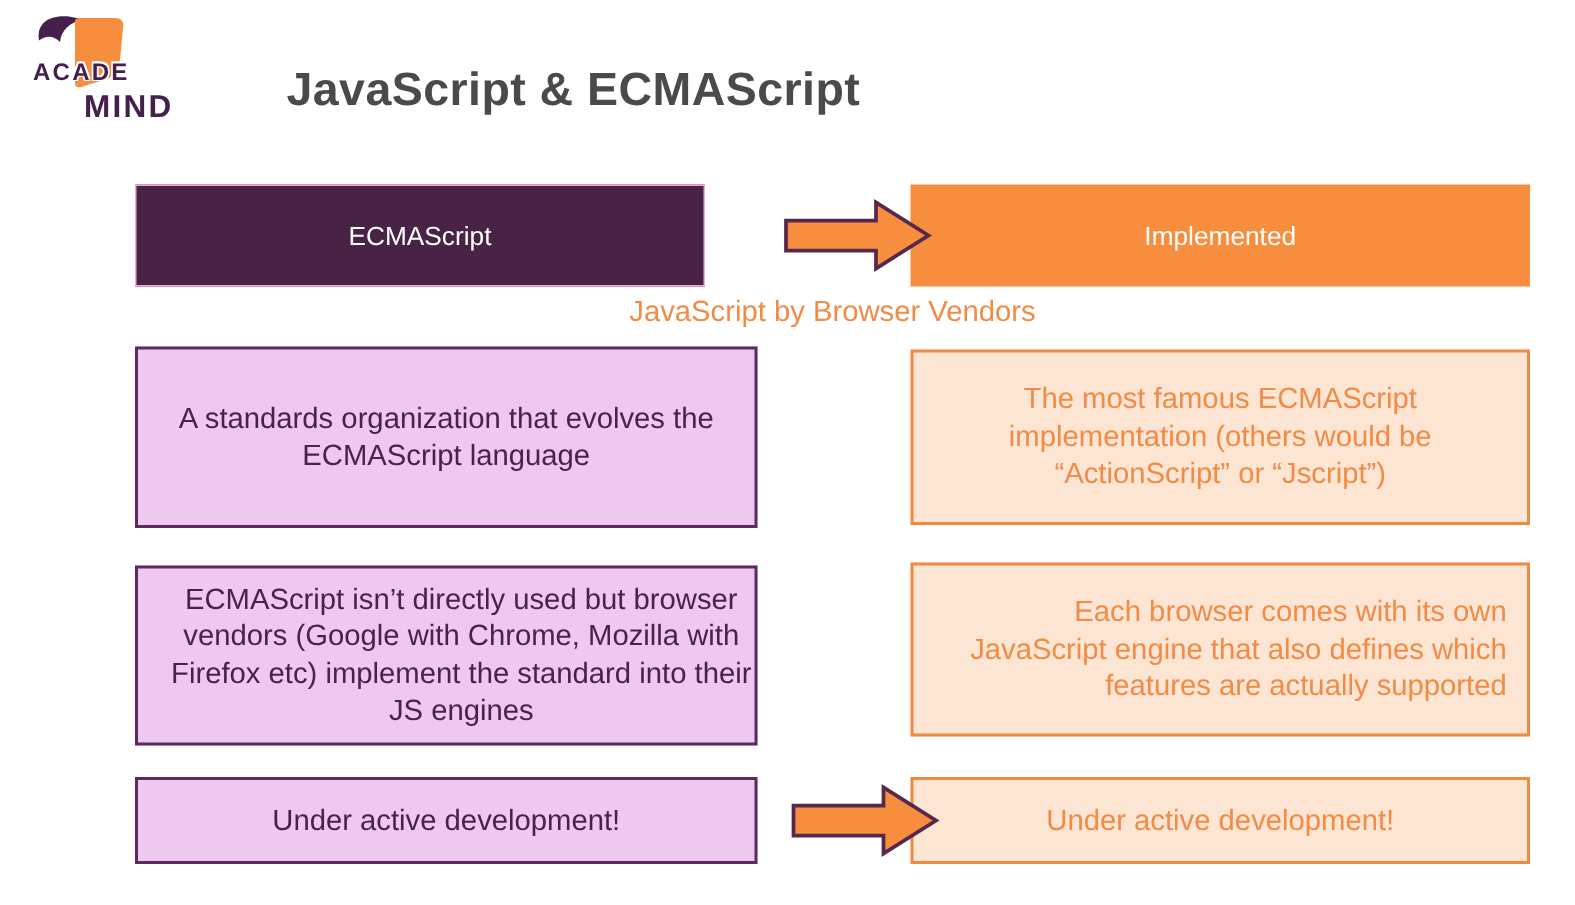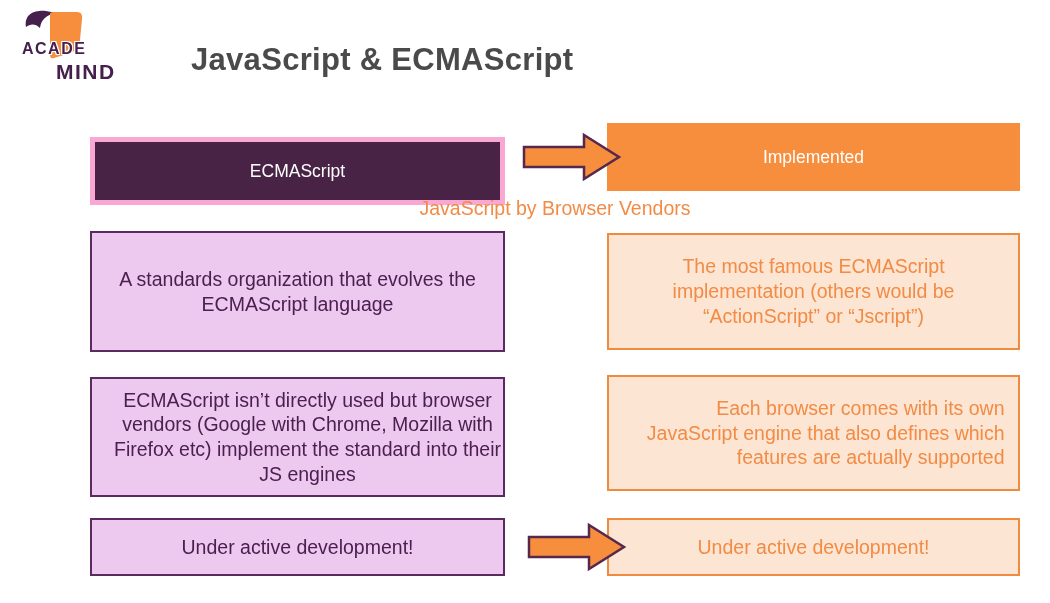--- a/index.html
+++ b/index.html
@@ -14,22 +14,22 @@
   .brand-top{left:22px;top:40px;font-size:16px;letter-spacing:1.5px;}
   .brand-bottom{left:56px;top:60px;font-size:21px;letter-spacing:1.5px;}
 
   
   .title{position:absolute;left:175px;top:26px;margin:16px;font-size:31px;font-weight:bold;
          color:var(--title-gray,#4a4a4a);letter-spacing:.3px;}
 
   
   .hdr{position:absolute;display:flex;align-items:center;justify-content:center;
        color:#fff;font-size:17.5px;box-sizing:border-box;}
-  .hdr-left{left:90px;top:137px;width:415px;height:68px;
-            background:var(--purple-dark,#482345);border:5px solid #f9a8d4;}
+  .hdr-left{left:90px;top:123px;width:380px;height:68px;
+            background:var(--purple-dark,#482345);border:1px solid #f9a8d4;}
   .hdr-right{left:607px;top:123px;width:413px;height:68px;
              background:var(--orange,#f78e3e);}
 
   .caption{position:absolute;left:90px;top:197px;width:930px;text-align:center;
            font-size:19.5px;color:var(--orange-text,#f28b45);}
 
   
   .box{position:absolute;display:flex;align-items:center;justify-content:center;
        text-align:center;font-size:19.5px;line-height:1.27;box-sizing:border-box;}
   .box.purple{background:var(--purple-fill,#eec9ef);border:2px solid var(--purple-border,#5d2a5f);

